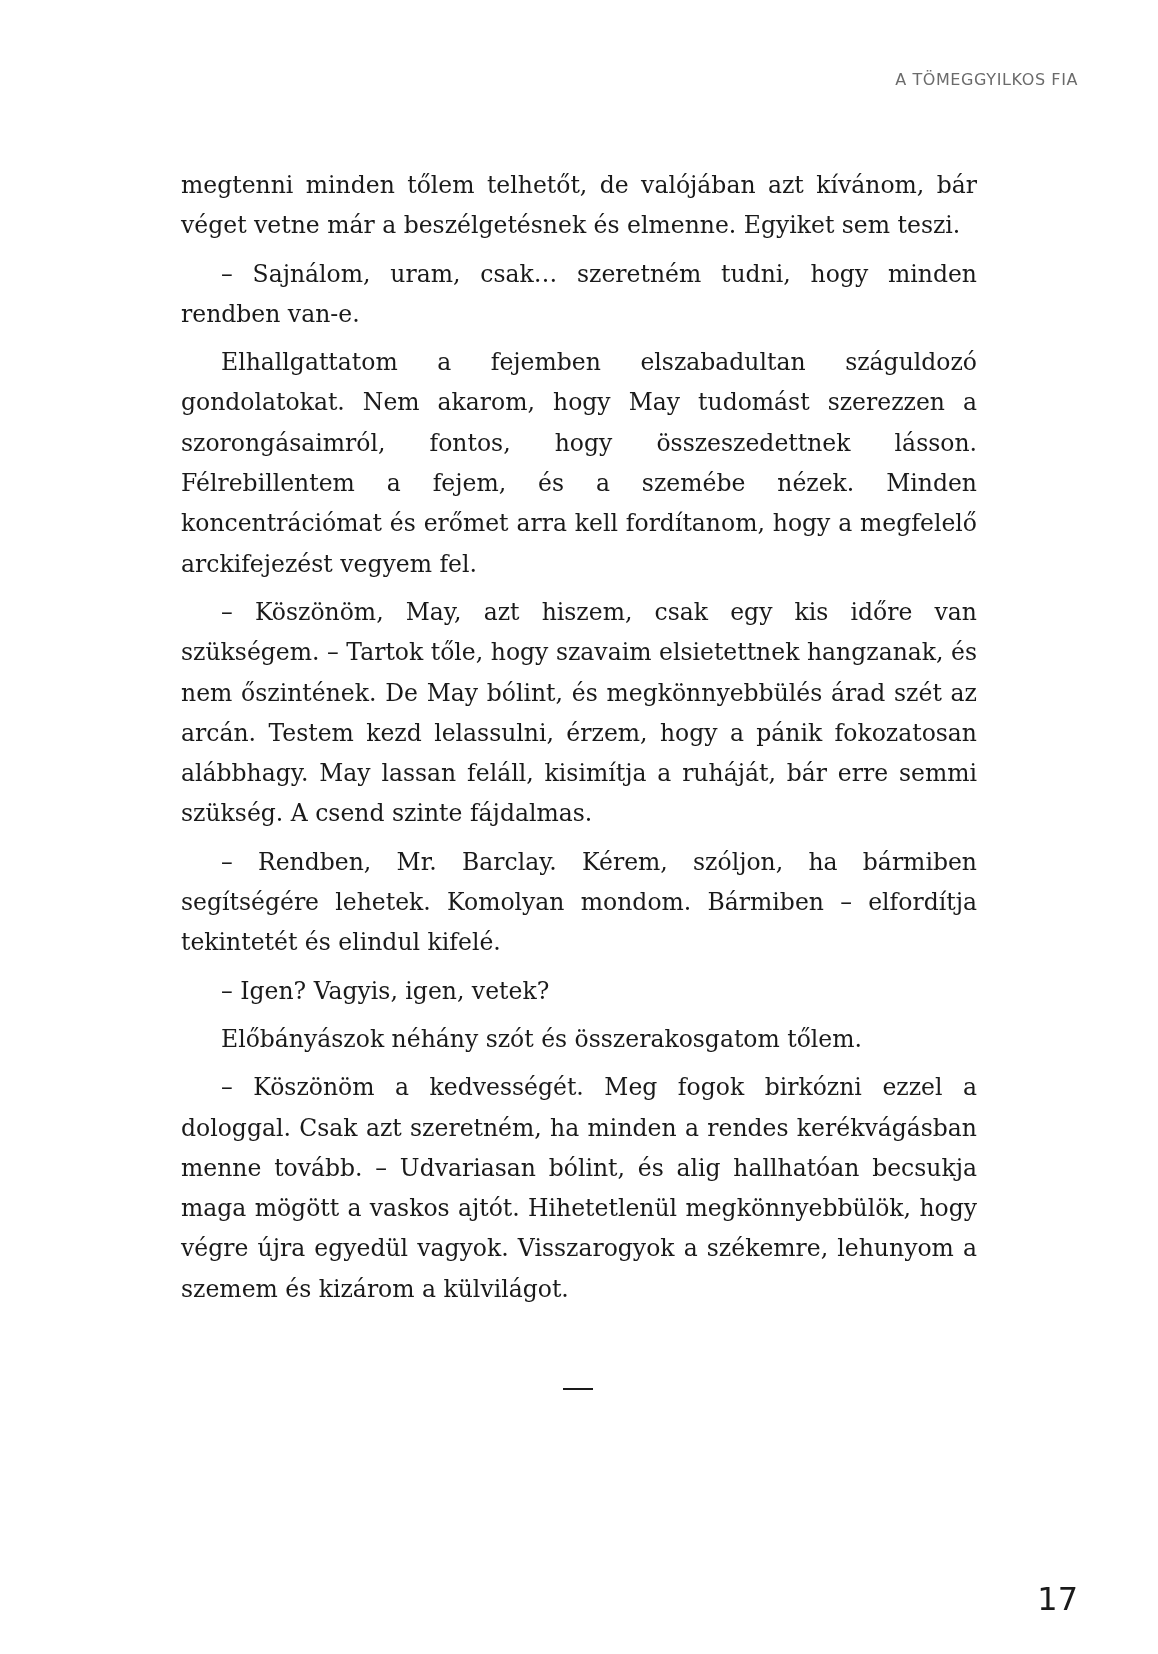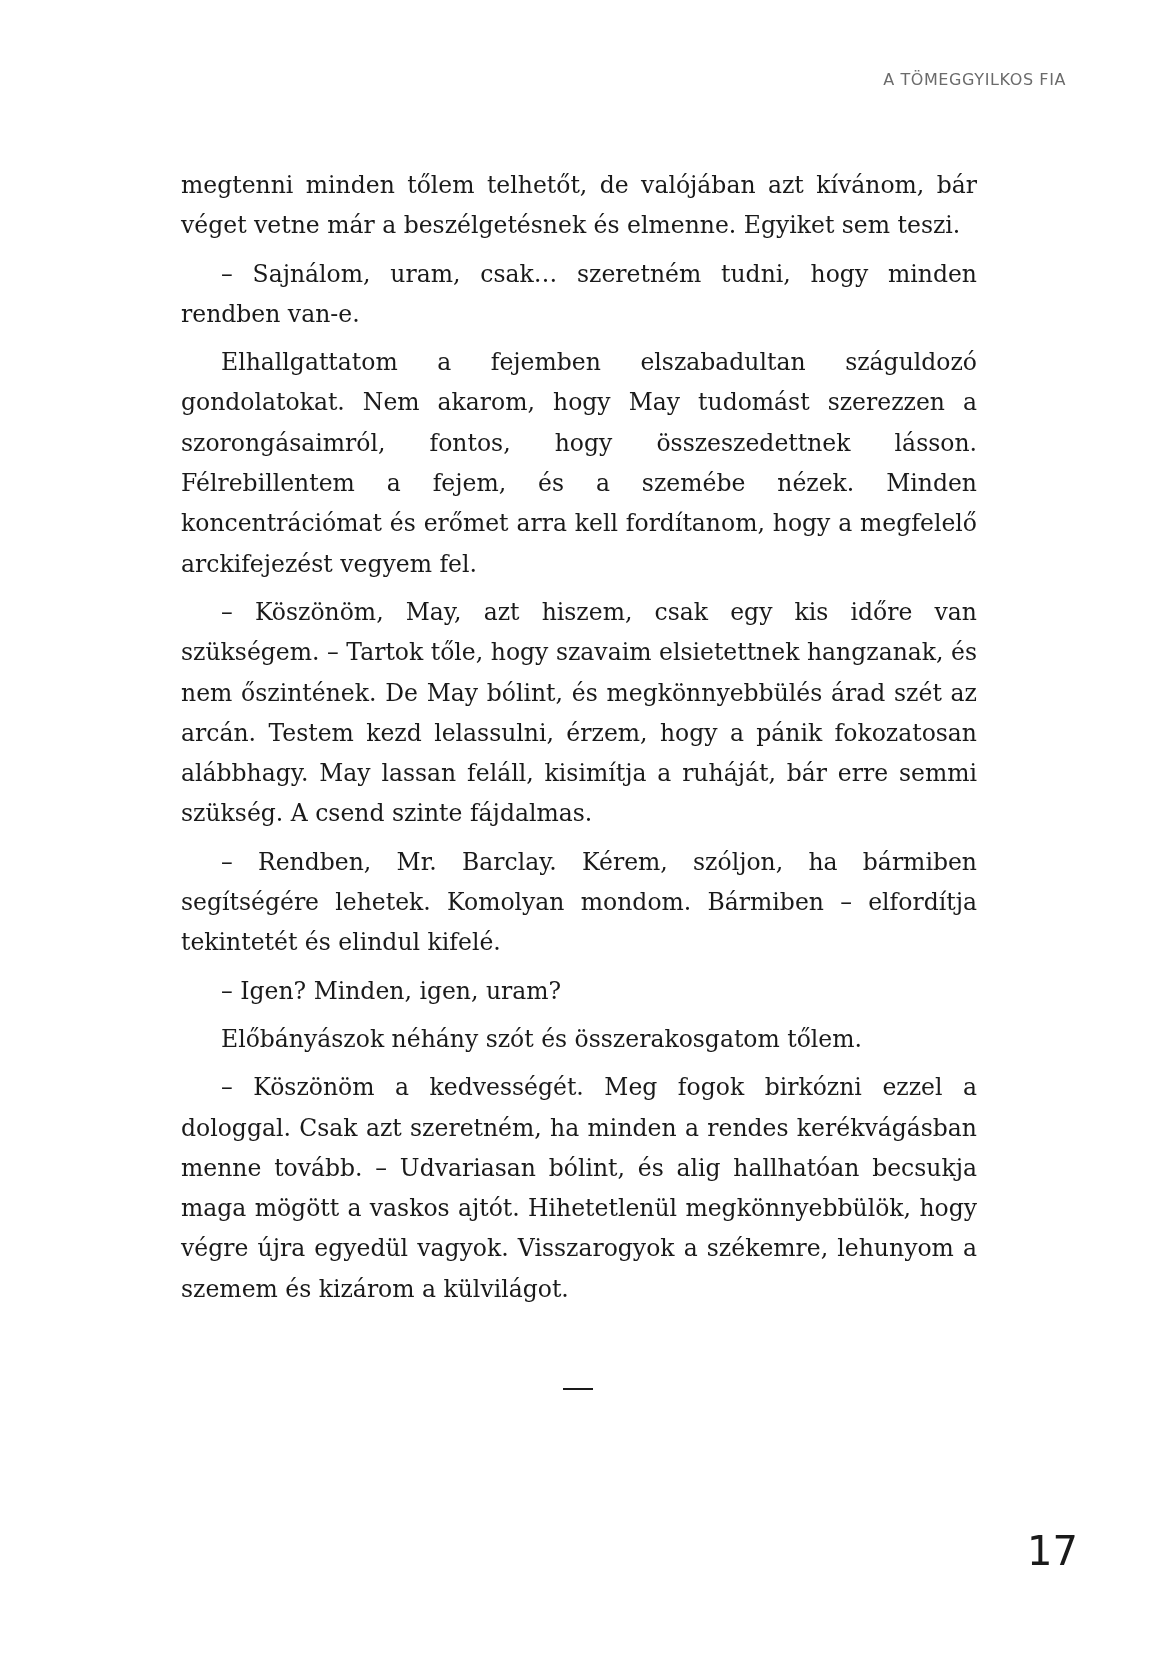--- a/index.html
+++ b/index.html
@@ -1,48 +1,48 @@
 <!DOCTYPE html>
 <html><head>
   <meta charset="utf-8">
   <style>
     html, body { margin: 0; padding: 0; background: #ffffff; }
     body { width: 1158px; height: 1654px; position: relative; overflow: hidden; }
     .running-head {
-      position: absolute; right: 92px; top: 70px;
+      position: absolute; right: 80px; top: 70px;
       font-family: "DejaVu Sans", sans-serif; font-size: 16px;
       letter-spacing: 0.6px; color: #6b6b6b; font-weight: normal;
     }
     .body-text {
       position: absolute; left: 173px; top: 157px; width: 812px;
       font-family: "DejaVu Serif", serif; font-size: 23.5px; line-height: 40.3px;
       color: #1a1a1a; text-align: justify; hyphens: none;
     }
     .body-text p { margin: 8px; text-indent: 40px; }
     .body-text p.noindent { text-indent: 0; }
     .end-mark {
       position: absolute; left: 563px; top: 1388px; width: 30px; height: 2px;
       background: #1a1a1a;
     }
     .page-number {
-      position: absolute; right: 80px; top: 1528px;
-      font-family: "DejaVu Sans", sans-serif; font-size: 40px; color: #1a1a1a;
+      position: absolute; right: 80px; top: 1580px;
+      font-family: "DejaVu Sans", sans-serif; font-size: 32px; color: #1a1a1a;
     }
   </style>
 </head>
 <body>
 
 <div class="running-head">A TÖMEGGYILKOS FIA</div>
 
 <div class="body-text">
   <p class="noindent">megtenni minden tőlem telhetőt, de valójában azt kívánom, bár véget vetne már a beszélgetésnek és elmenne. Egyiket sem teszi.</p>
   <p>– Sajnálom, uram, csak… szeretném tudni, hogy minden rendben van-e.</p>
   <p>Elhallgattatom a fejemben elszabadultan száguldozó gondolatokat. Nem akarom, hogy May tudomást szerezzen a szorongásaimról, fontos, hogy összeszedettnek lásson. Félrebillentem a fejem, és a szemébe nézek. Minden koncentrációmat és erőmet arra kell fordítanom, hogy a megfelelő arckifejezést vegyem fel.</p>
   <p>– Köszönöm, May, azt hiszem, csak egy kis időre van szükségem. – Tartok tőle, hogy szavaim elsietettnek hangzanak, és nem őszintének. De May bólint, és megkönnyebbülés árad szét az arcán. Testem kezd lelassulni, érzem, hogy a pánik fokozatosan alábbhagy. May lassan feláll, kisimítja a ruháját, bár erre semmi szükség. A csend szinte fájdalmas.</p>
   <p>– Rendben, Mr. Barclay. Kérem, szóljon, ha bármiben segítségére lehetek. Komolyan mondom. Bármiben – elfordítja tekintetét és elindul kifelé.</p>
-  <p>– Igen? Minden, igen, uram?</p>
+  <p>– Igen? Vagyis, igen, vetek?</p>
   <p>Előbányászok néhány szót és összerakosgatom tőlem.</p>
   <p>– Köszönöm a kedvességét. Meg fogok birkózni ezzel a dologgal. Csak azt szeretném, ha minden a rendes kerékvágásban menne tovább. – Udvariasan bólint, és alig hallhatóan becsukja maga mögött a vaskos ajtót. Hihetetlenül megkönnyebbülök, hogy végre újra egyedül vagyok. Visszarogyok a székemre, lehunyom a szemem és kizárom a külvilágot.</p>
 </div>
 
 <div class="end-mark"></div>
 
 <div class="page-number">17</div>
 
 </body></html>

